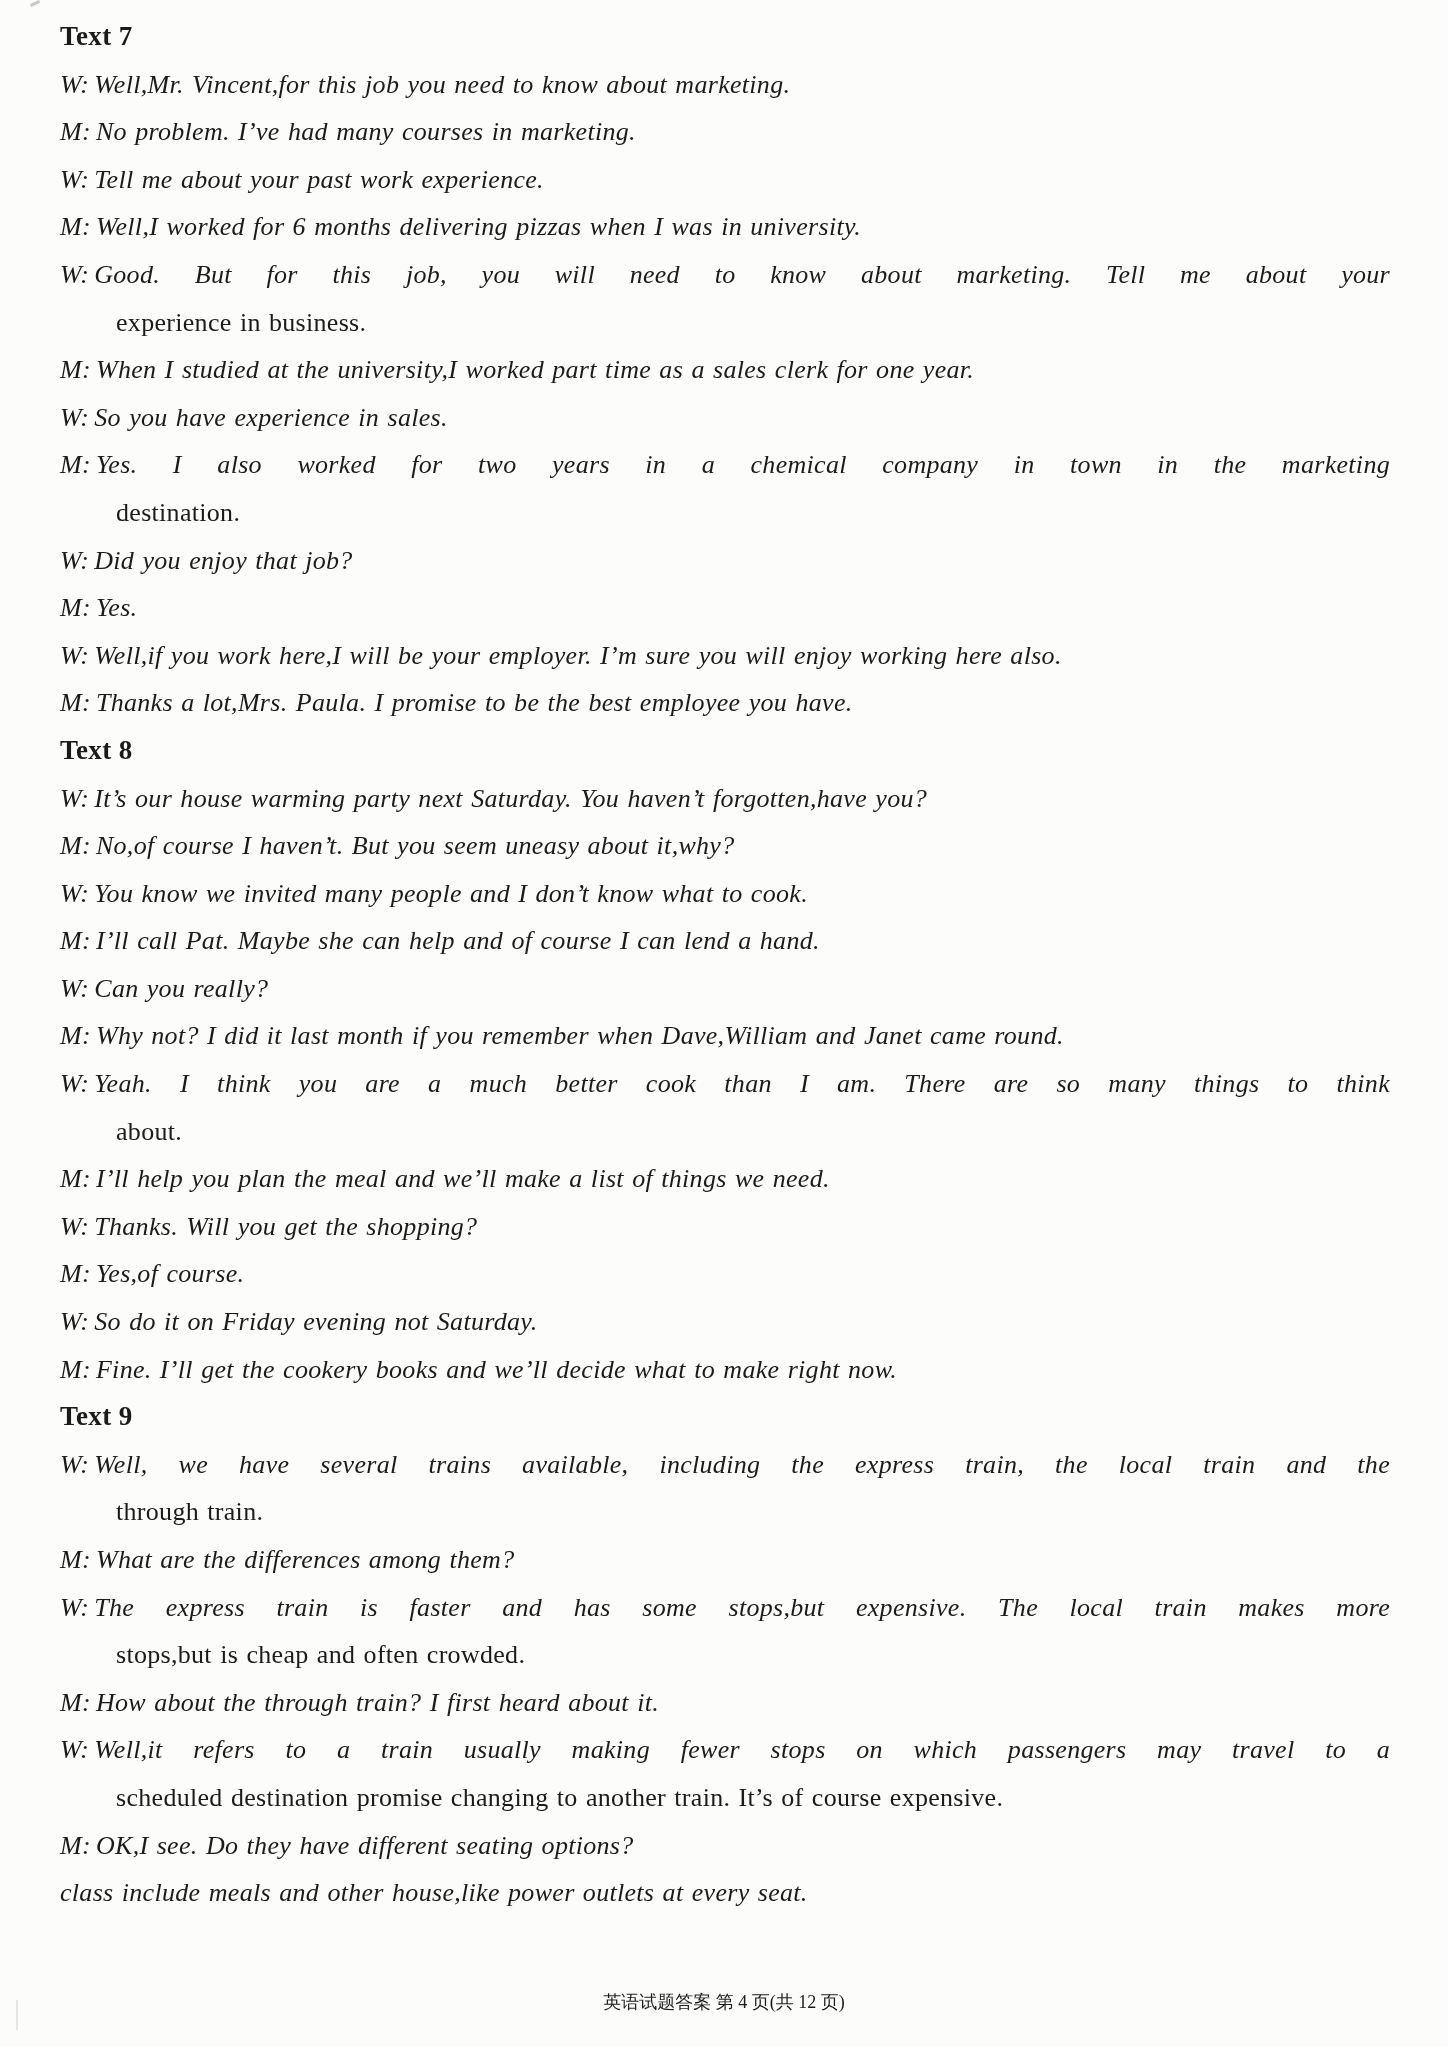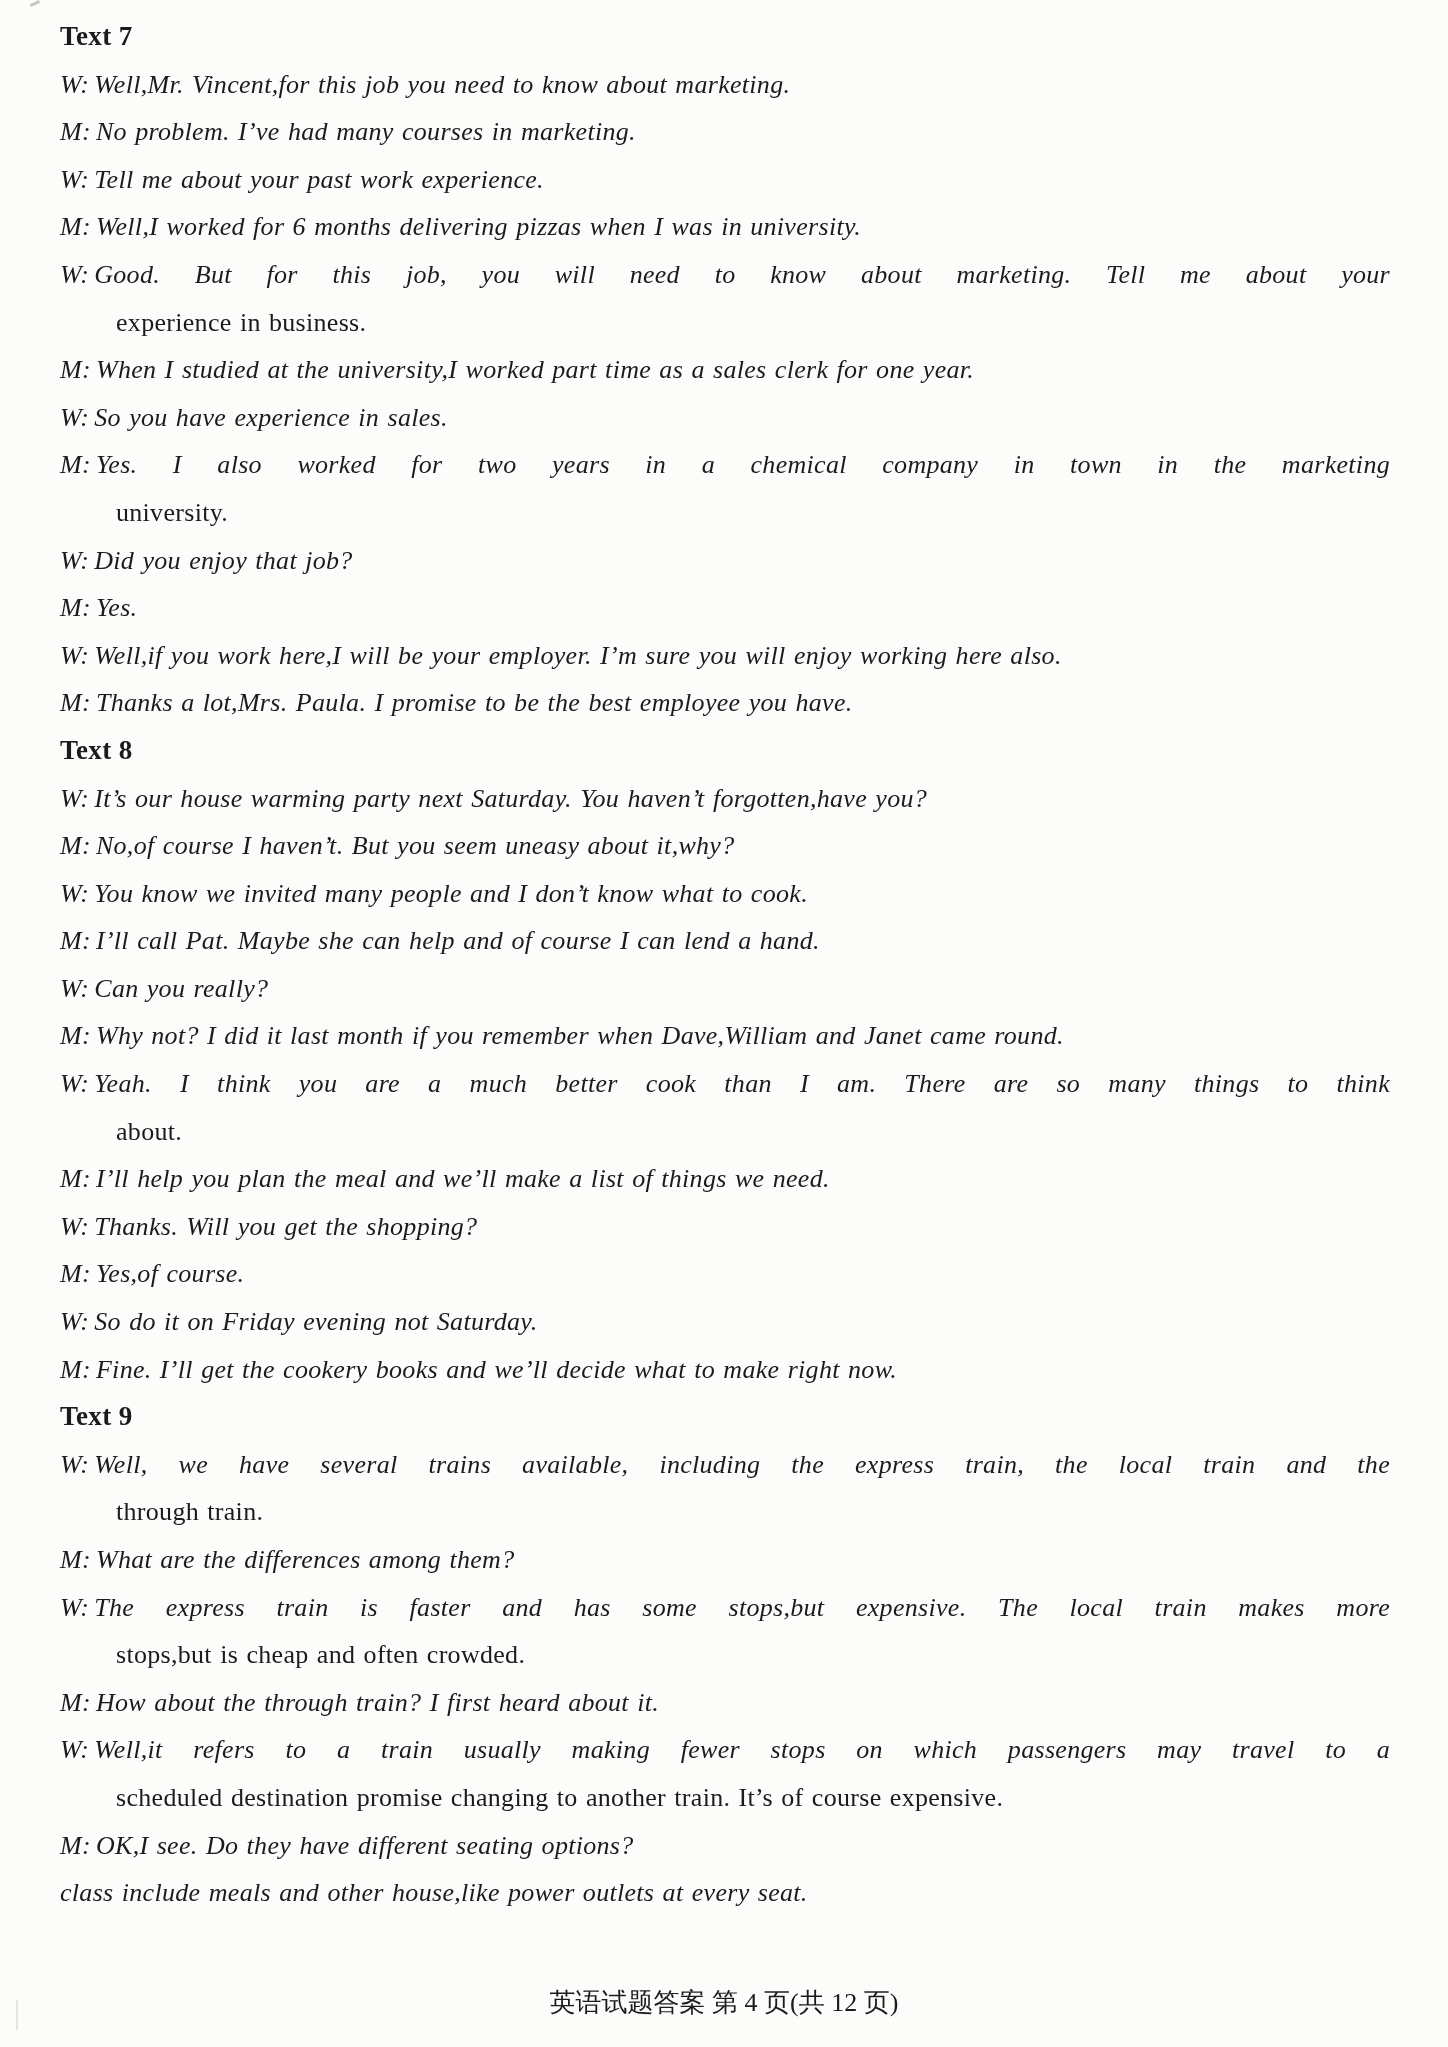--- a/index.html
+++ b/index.html
@@ -49,21 +49,21 @@
   }
   .speaker {
     margin-right: 5px;
   }
   .page-footer {
     position: absolute;
     top: 1979px;
     left: 0;
     width: 100%;
     text-align: center;
-    font-size: 26px;
+    font-size: 18px;
     line-height: 47.6px;
     font-family: "Liberation Serif", "DejaVu Serif", serif;
   }
   .scan-artifact {
     position: absolute;
     background: #9a9a96;
     opacity: 0.55;
   }
   .artifact-topleft {
     left: 30px;
@@ -105,21 +105,21 @@
             <span class="seg">experience in business.</span>
           </p>
           <p class="line">
             <span class="seg"><span class="speaker">M:</span>When I studied at the university,I worked part time as a sales clerk for one year.</span>
           </p>
           <p class="line">
             <span class="seg"><span class="speaker">W:</span>So you have experience in sales.</span>
           </p>
           <p class="line">
             <span class="seg stretch"><span class="speaker">M:</span>Yes. I also worked for two years in a chemical company in town in the marketing</span>
-            <span class="seg">university.</span>
+            <span class="seg">destination.</span>
           </p>
           <p class="line">
             <span class="seg"><span class="speaker">W:</span>Did you enjoy that job?</span>
           </p>
           <p class="line">
             <span class="seg"><span class="speaker">M:</span>Yes.</span>
           </p>
           <p class="line">
             <span class="seg"><span class="speaker">W:</span>Well,if you work here,I will be your employer. I’m sure you will enjoy working here also.</span>
           </p>

